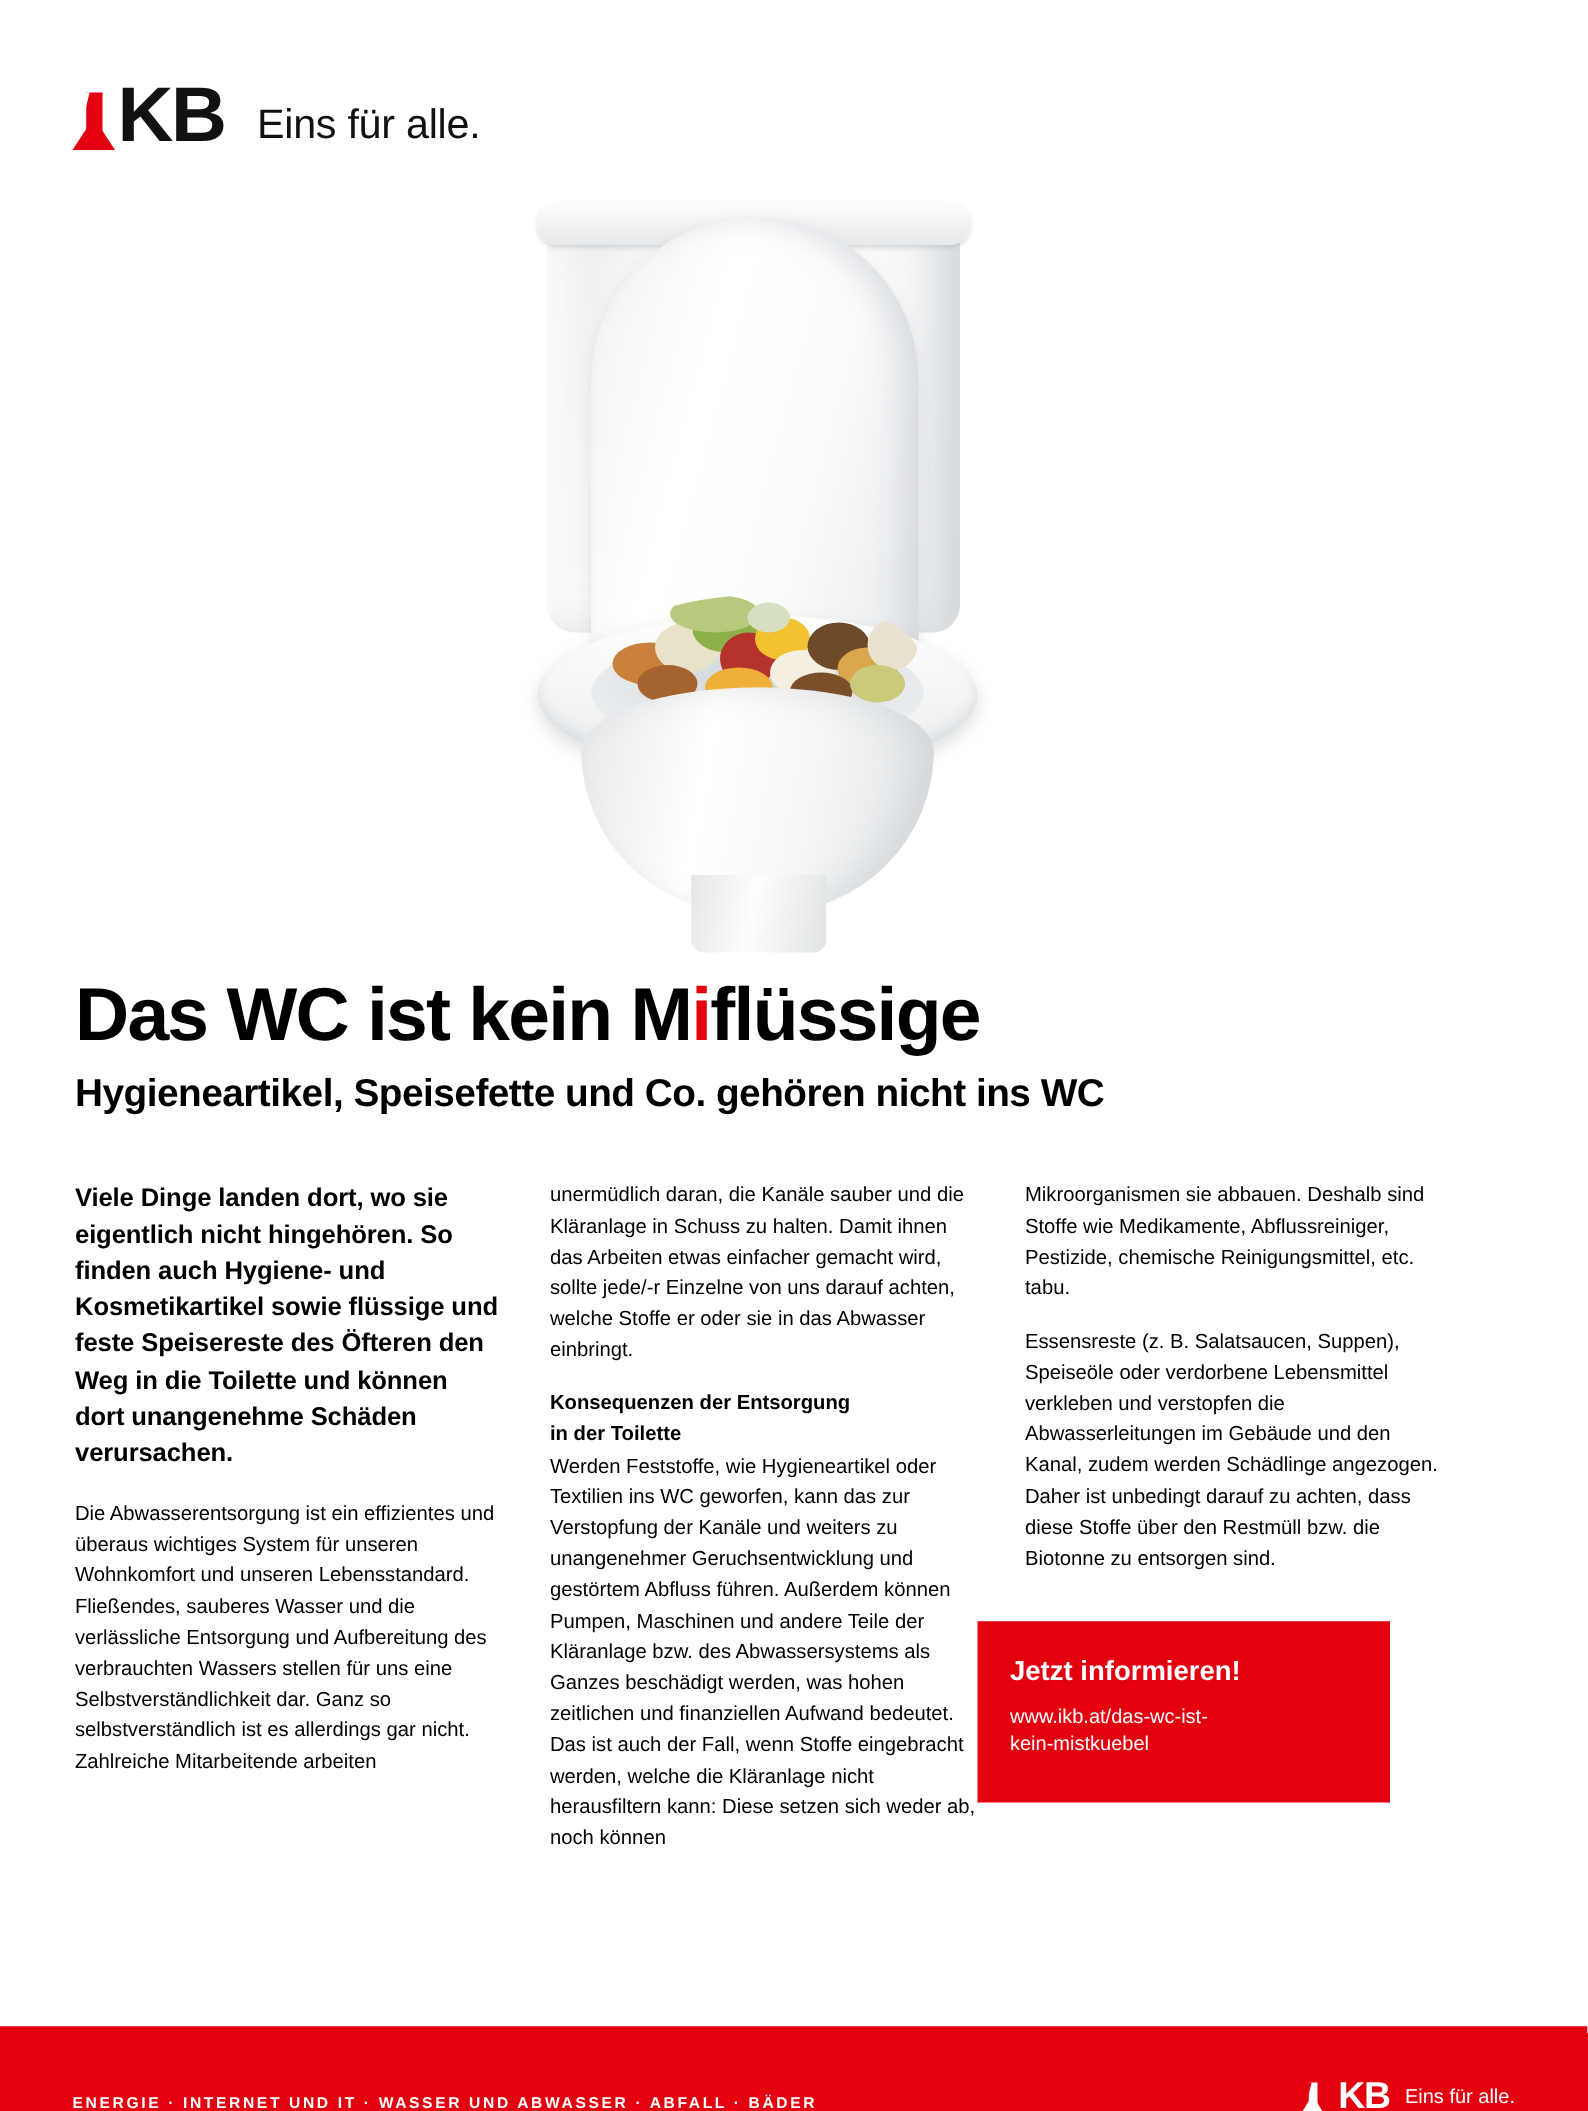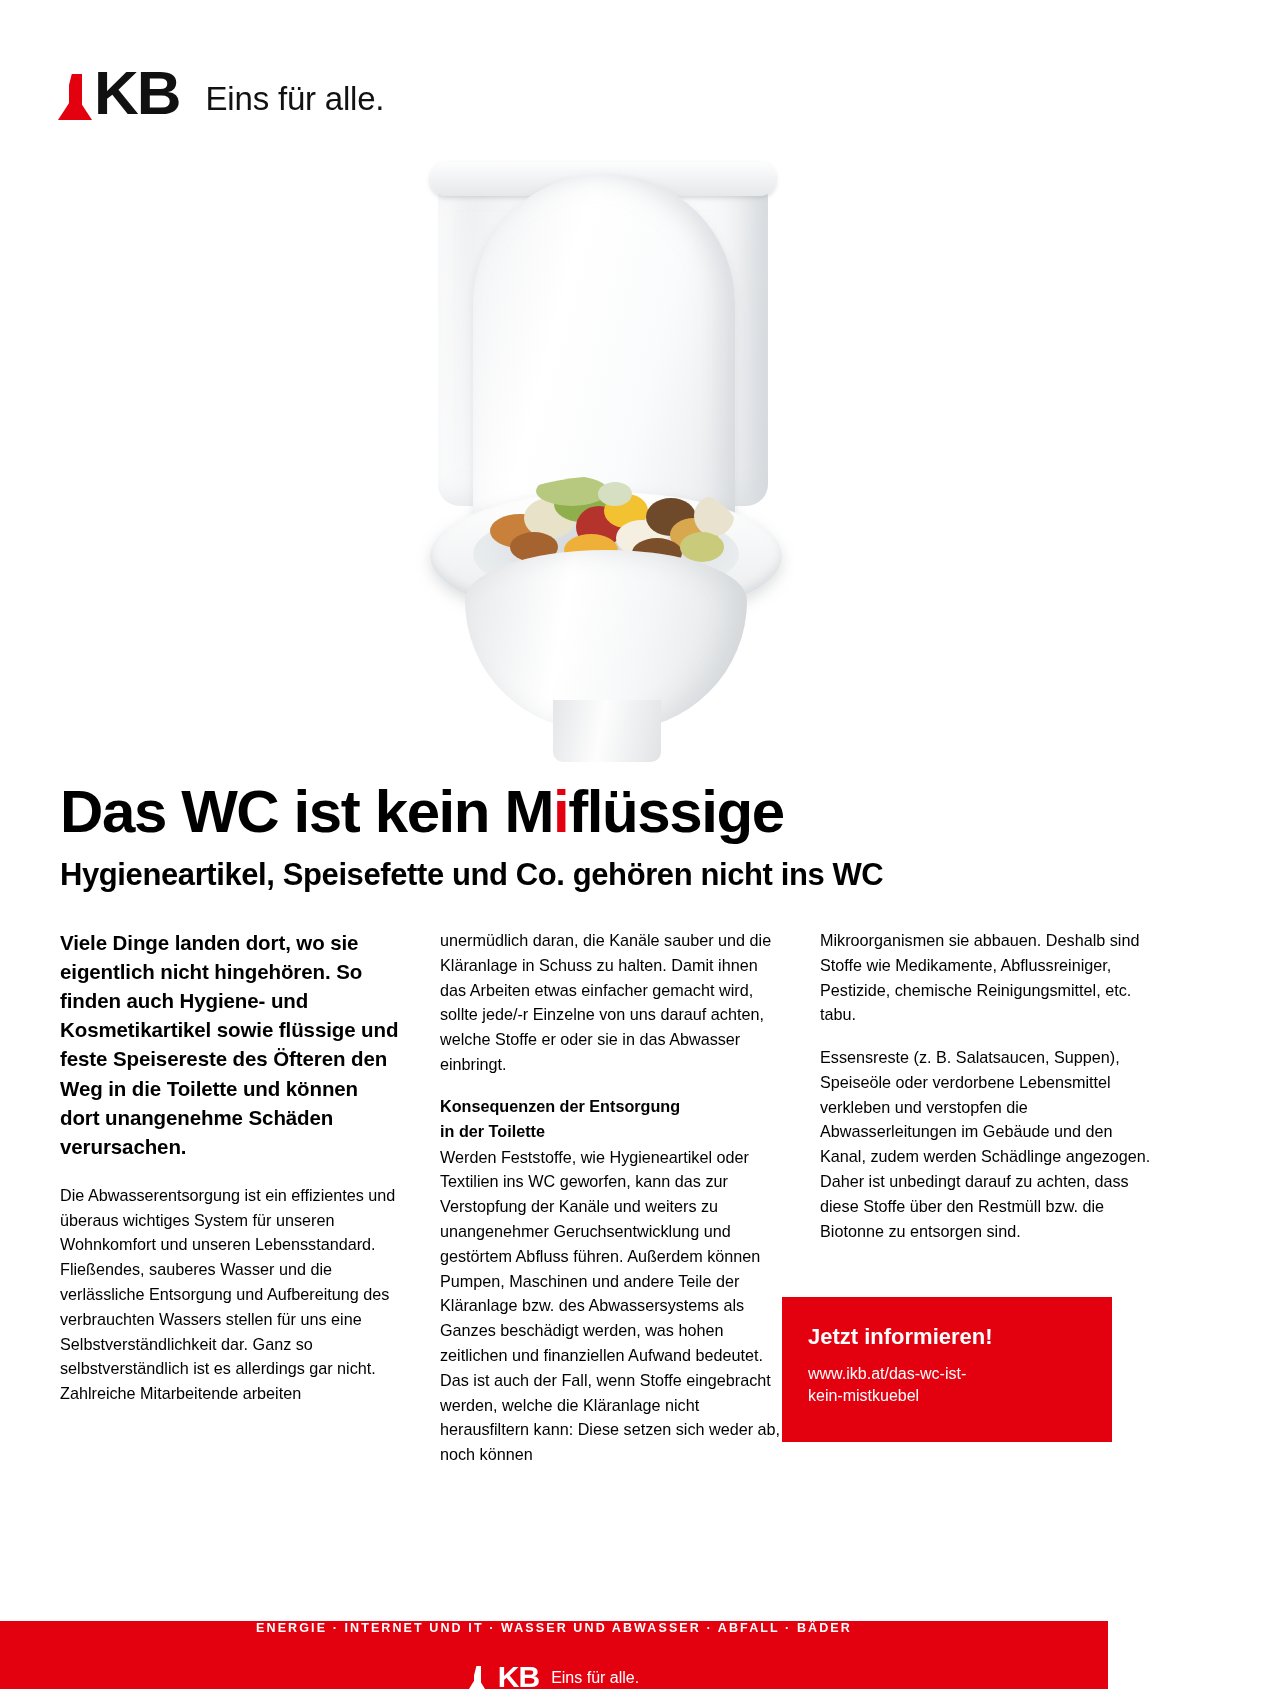--- a/index.html
+++ b/index.html
@@ -219,20 +219,21 @@
   .columns {
     position: absolute;
     top: 928px;
     left: 60px;
     width: 1152px;
     display: flex;
     gap: 38px;
   }
   .col {
     width: 342px;
+    margin-top: 16px;
   }
   .lead {
     font-size: 20.5px;
     font-weight: bold;
     line-height: 1.42;
     margin: 0 0 22px 0;
     letter-spacing: -0.1px;
   }
   .body {
     font-size: 16.2px;
@@ -270,29 +271,28 @@
     font-weight: normal;
     line-height: 1.38;
     margin: 0;
   }
 
   
   .footer {
     position: absolute;
     left: 0;
     bottom: 0;
-    width: 1108px;
+    width: 1270px;
     height: 68px;
     background: #e3000f;
     display: flex;
-    align-items: center;
+    align-items: flex-end;
     justify-content: space-between;
     box-sizing: border-box;
     padding: 0 58px;
-    flex-direction: column;
   }
   .footer-nav {
     color: #ffffff;
     font-size: 12.5px;
     font-weight: bold;
     letter-spacing: 2.1px;
   }
   .footer-logo {
     display: flex;
     align-items: flex-end;

